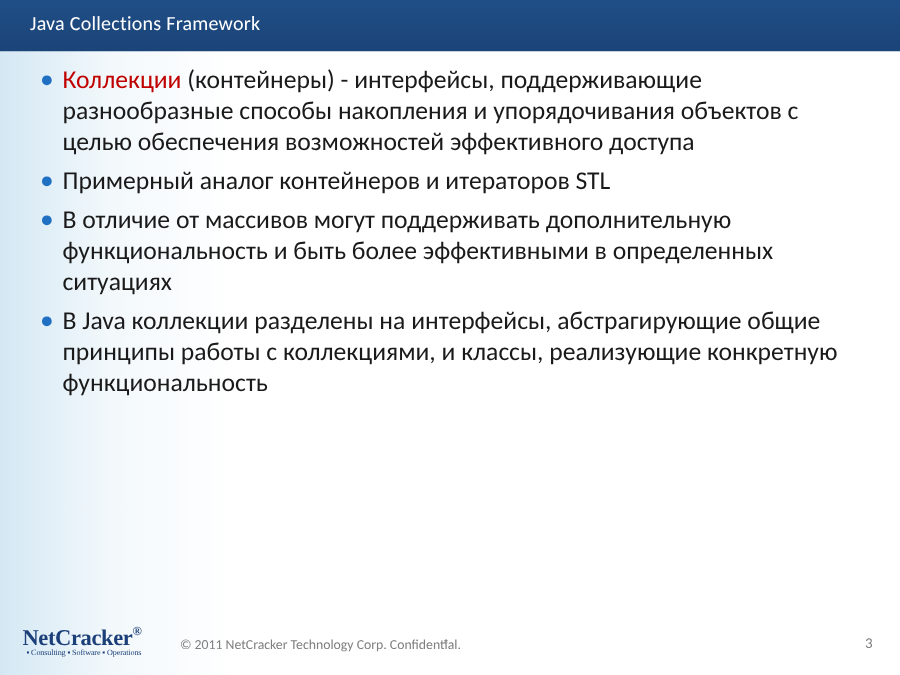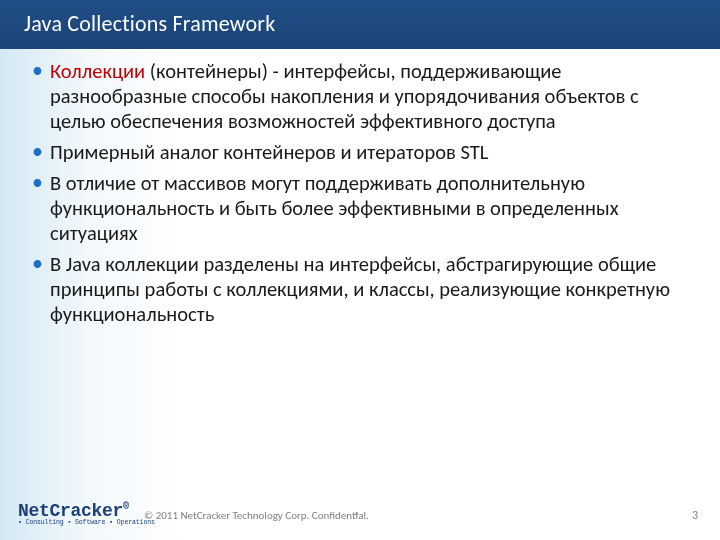--- a/index.html
+++ b/index.html
@@ -1,25 +1,25 @@
 <!DOCTYPE html>
 <html><head>
 <meta charset="utf-8">
 <style>
   * { margin: 0; padding: 0; box-sizing: border-box; }
   html, body { width: 720px; height: 540px; font-family: Calibri, "Segoe UI", Arial, sans-serif; background: #fff; overflow: hidden; }
   .slide { position: relative; width: 720px; height: 540px; background: linear-gradient(to right, #d4e8f4 0%, #f2f8fb 12%, #ffffff 26%); }
-  .title-bar { background: #1f497d; background: linear-gradient(to bottom, #1f4e86 0%, #1b4478 100%); color: #fff; padding: 10px 24px 12px 24px; font-size: 22px; font-weight: 400; letter-spacing: 0.2px; }
+  .title-bar { background: #1f497d; background: linear-gradient(to bottom, #1f4e86 0%, #1b4478 100%); color: #fff; padding: 10px 24px 12px 24px; font-size: 16px; font-weight: 400; letter-spacing: 0.2px; }
   .body { padding: 10px 26px 0 32px; }
   ul.bullets { list-style: none; }
   ul.bullets > li { position: relative; padding-left: 18px; font-size: 20.5px; line-height: 1.22; color: #1a1a1a; margin-bottom: 6px; }
   ul.bullets > li::before { content: "•"; position: absolute; left: 0; top: 0; color: #1f6fc3; font-size: 22px; line-height: 1.1; }
   .hl-red { color: #c00000; }
   .footer { position: absolute; left: 0; right: 0; bottom: 8px; height: 44px; }
-  .logo { position: absolute; left: 18px; bottom: 6px; font-family: Liberation Mono, monospace; }
+  .logo { position: absolute; left: 18px; bottom: 6px; font-family: Liberation Serif, serif; text-align: right; }
   .logo-main { font-size: 18px; font-weight: 700; color: #1b3f78; letter-spacing: -0.3px; }
   .logo-main .reg { font-size: 10px; vertical-align: top; }
   .logo-tag { font-size: 6.5px; color: #1b3f78; letter-spacing: -0.1px; margin-top: -2px; }
   .copyright { position: absolute; left: 144px; bottom: 10px; font-size: 11px; color: #7f7f7f; }
   .asterisk { position: absolute; left: 354px; bottom: 10px; font-size: 11px; color: #7f7f7f; }
   .pagenum { position: absolute; right: 22px; bottom: 10px; font-size: 12px; color: #7f7f7f; }
 </style>
 </head>
 <body>
 

